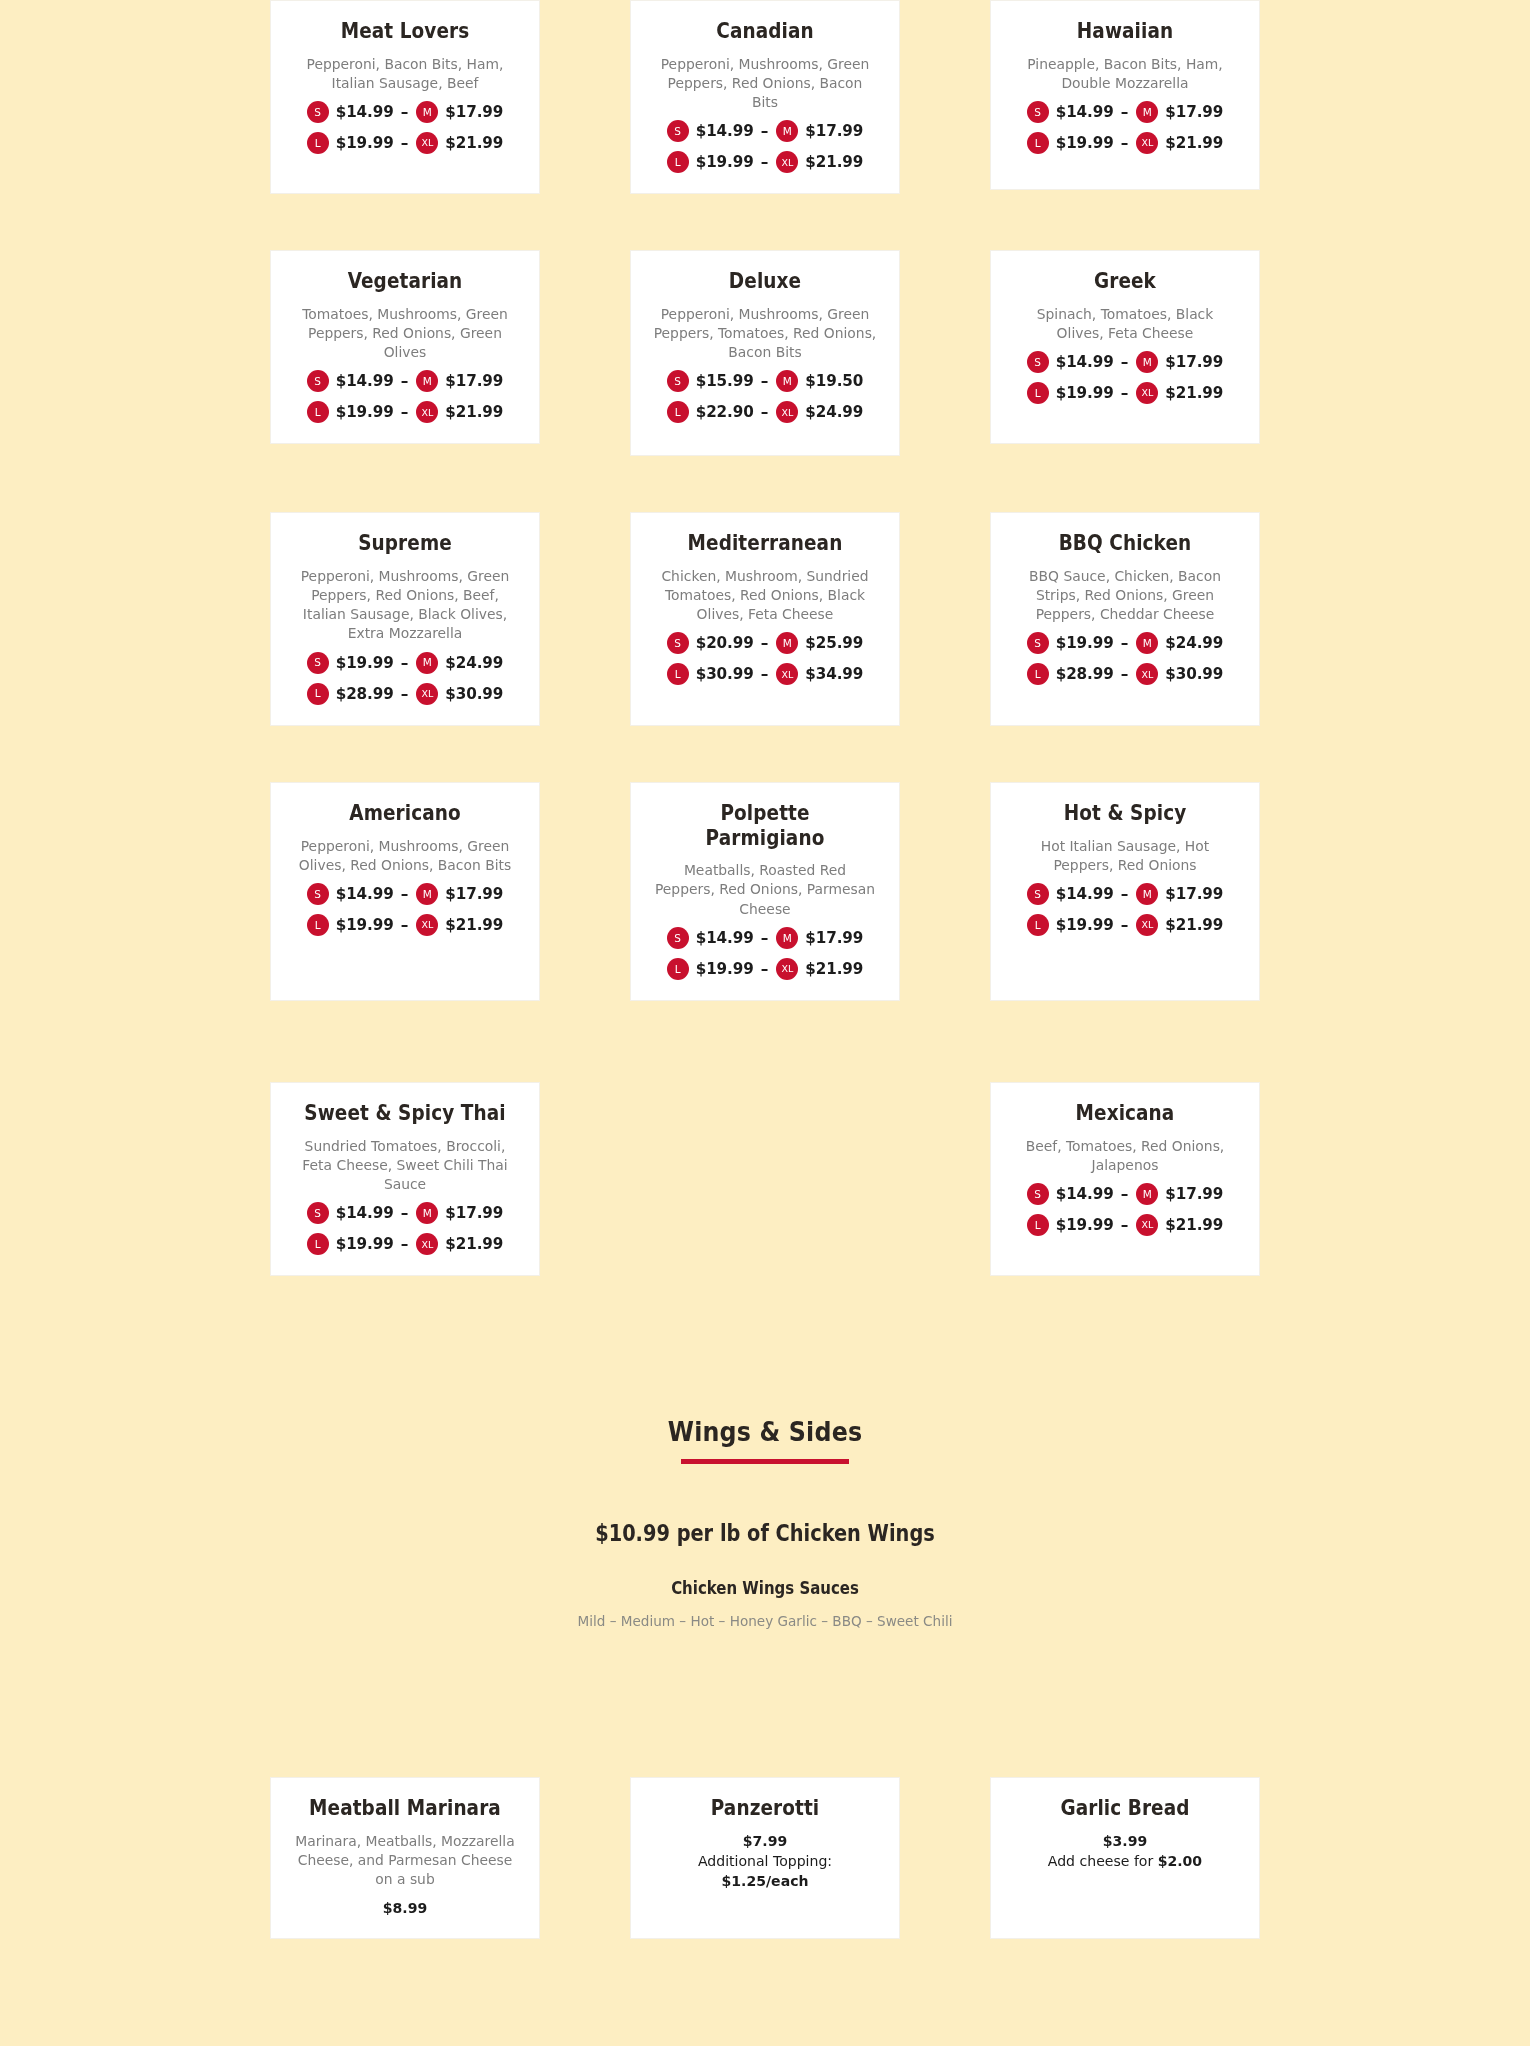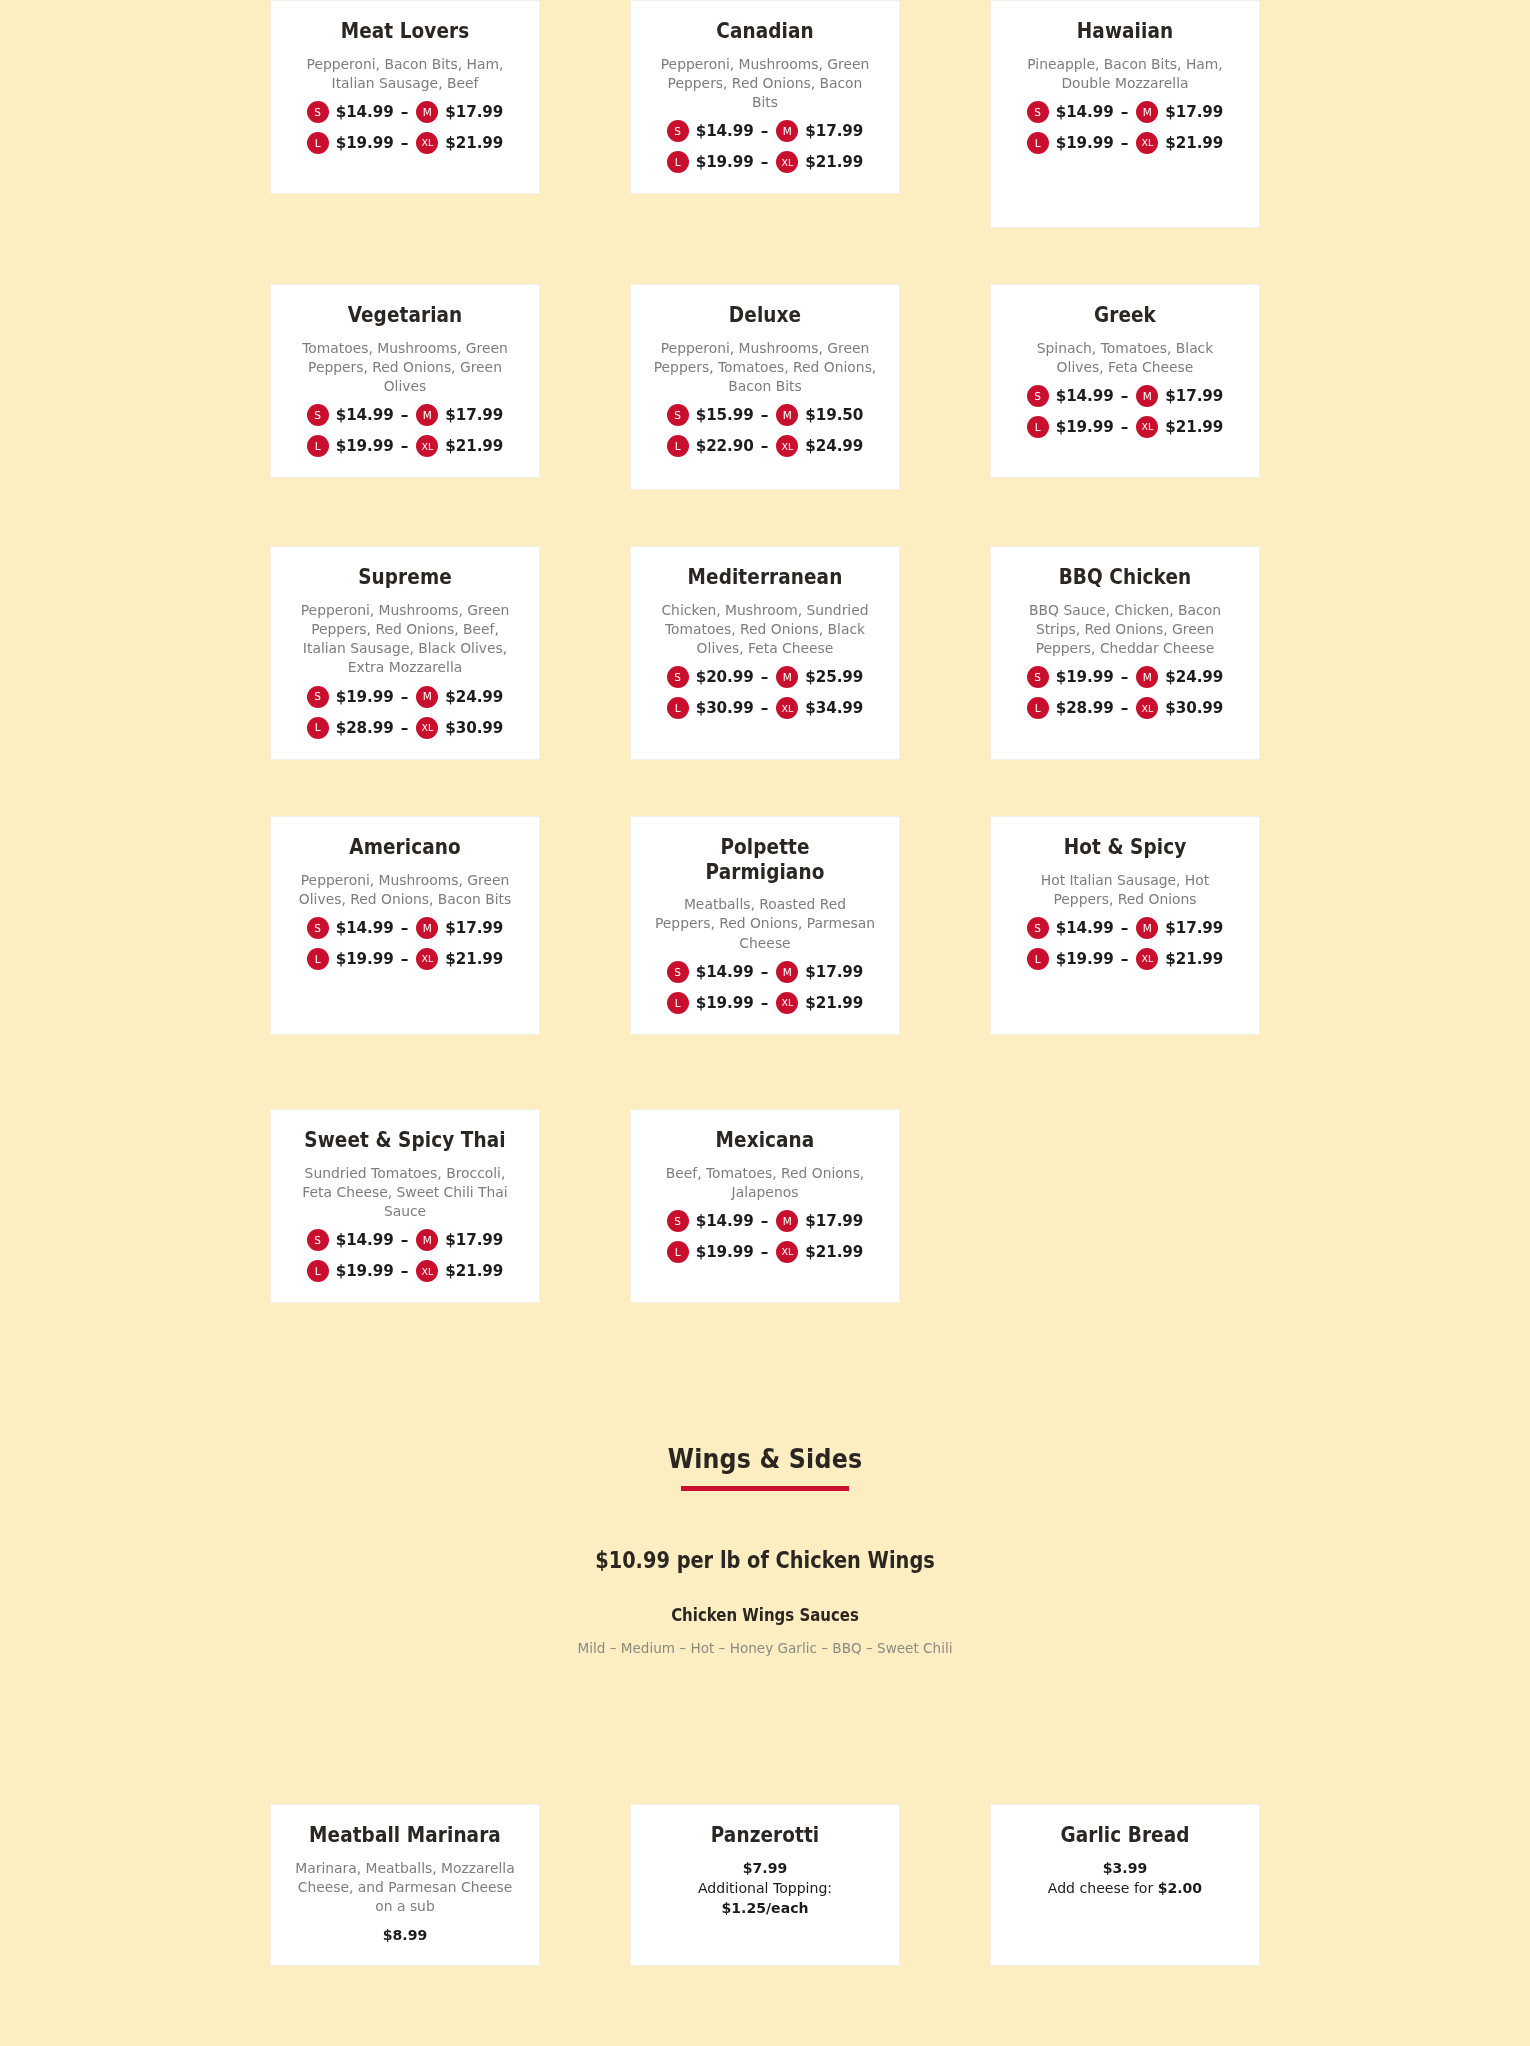--- a/index.html
+++ b/index.html
@@ -22,21 +22,21 @@
   }
 
   
   .grid {
     width: 1080px;
     margin: 0 auto;
     display: flex;
     flex-wrap: wrap;
     justify-content: space-between;
   }
-  .grid.center { justify-content: flex-start; }
+  .grid.center { justify-content: space-between; margin-top: 7px; }
 
   .cell {
     width: 360px;
     box-sizing: border-box;
     padding: 0 45px;
     display: flex;
     justify-content: center;
   }
 
   .card {
@@ -220,21 +220,21 @@
             <div class="price-row">
               <span class="badge" style="background: rgb(200, 16, 46);">L</span>
               <span class="amount">$19.99</span>
               <span class="dash">–</span>
               <span class="badge xl" style="background: rgb(200, 16, 46);">XL</span>
               <span class="amount">$21.99</span>
             </div>
           </div>
         </div>
         <div class="cell">
-          <div class="card" style="height: 228px;">
+          <div class="card" style="height: 190px;">
             <h3 class="card-title">Hawaiian</h3>
             <p class="card-desc">Pineapple, Bacon Bits, Ham, Double Mozzarella</p>
             <div class="price-row">
               <span class="badge" style="background: rgb(200, 16, 46);">S</span>
               <span class="amount">$14.99</span>
               <span class="dash">–</span>
               <span class="badge" style="background: rgb(200, 16, 46);">M</span>
               <span class="amount">$17.99</span>
             </div>
             <div class="price-row">

